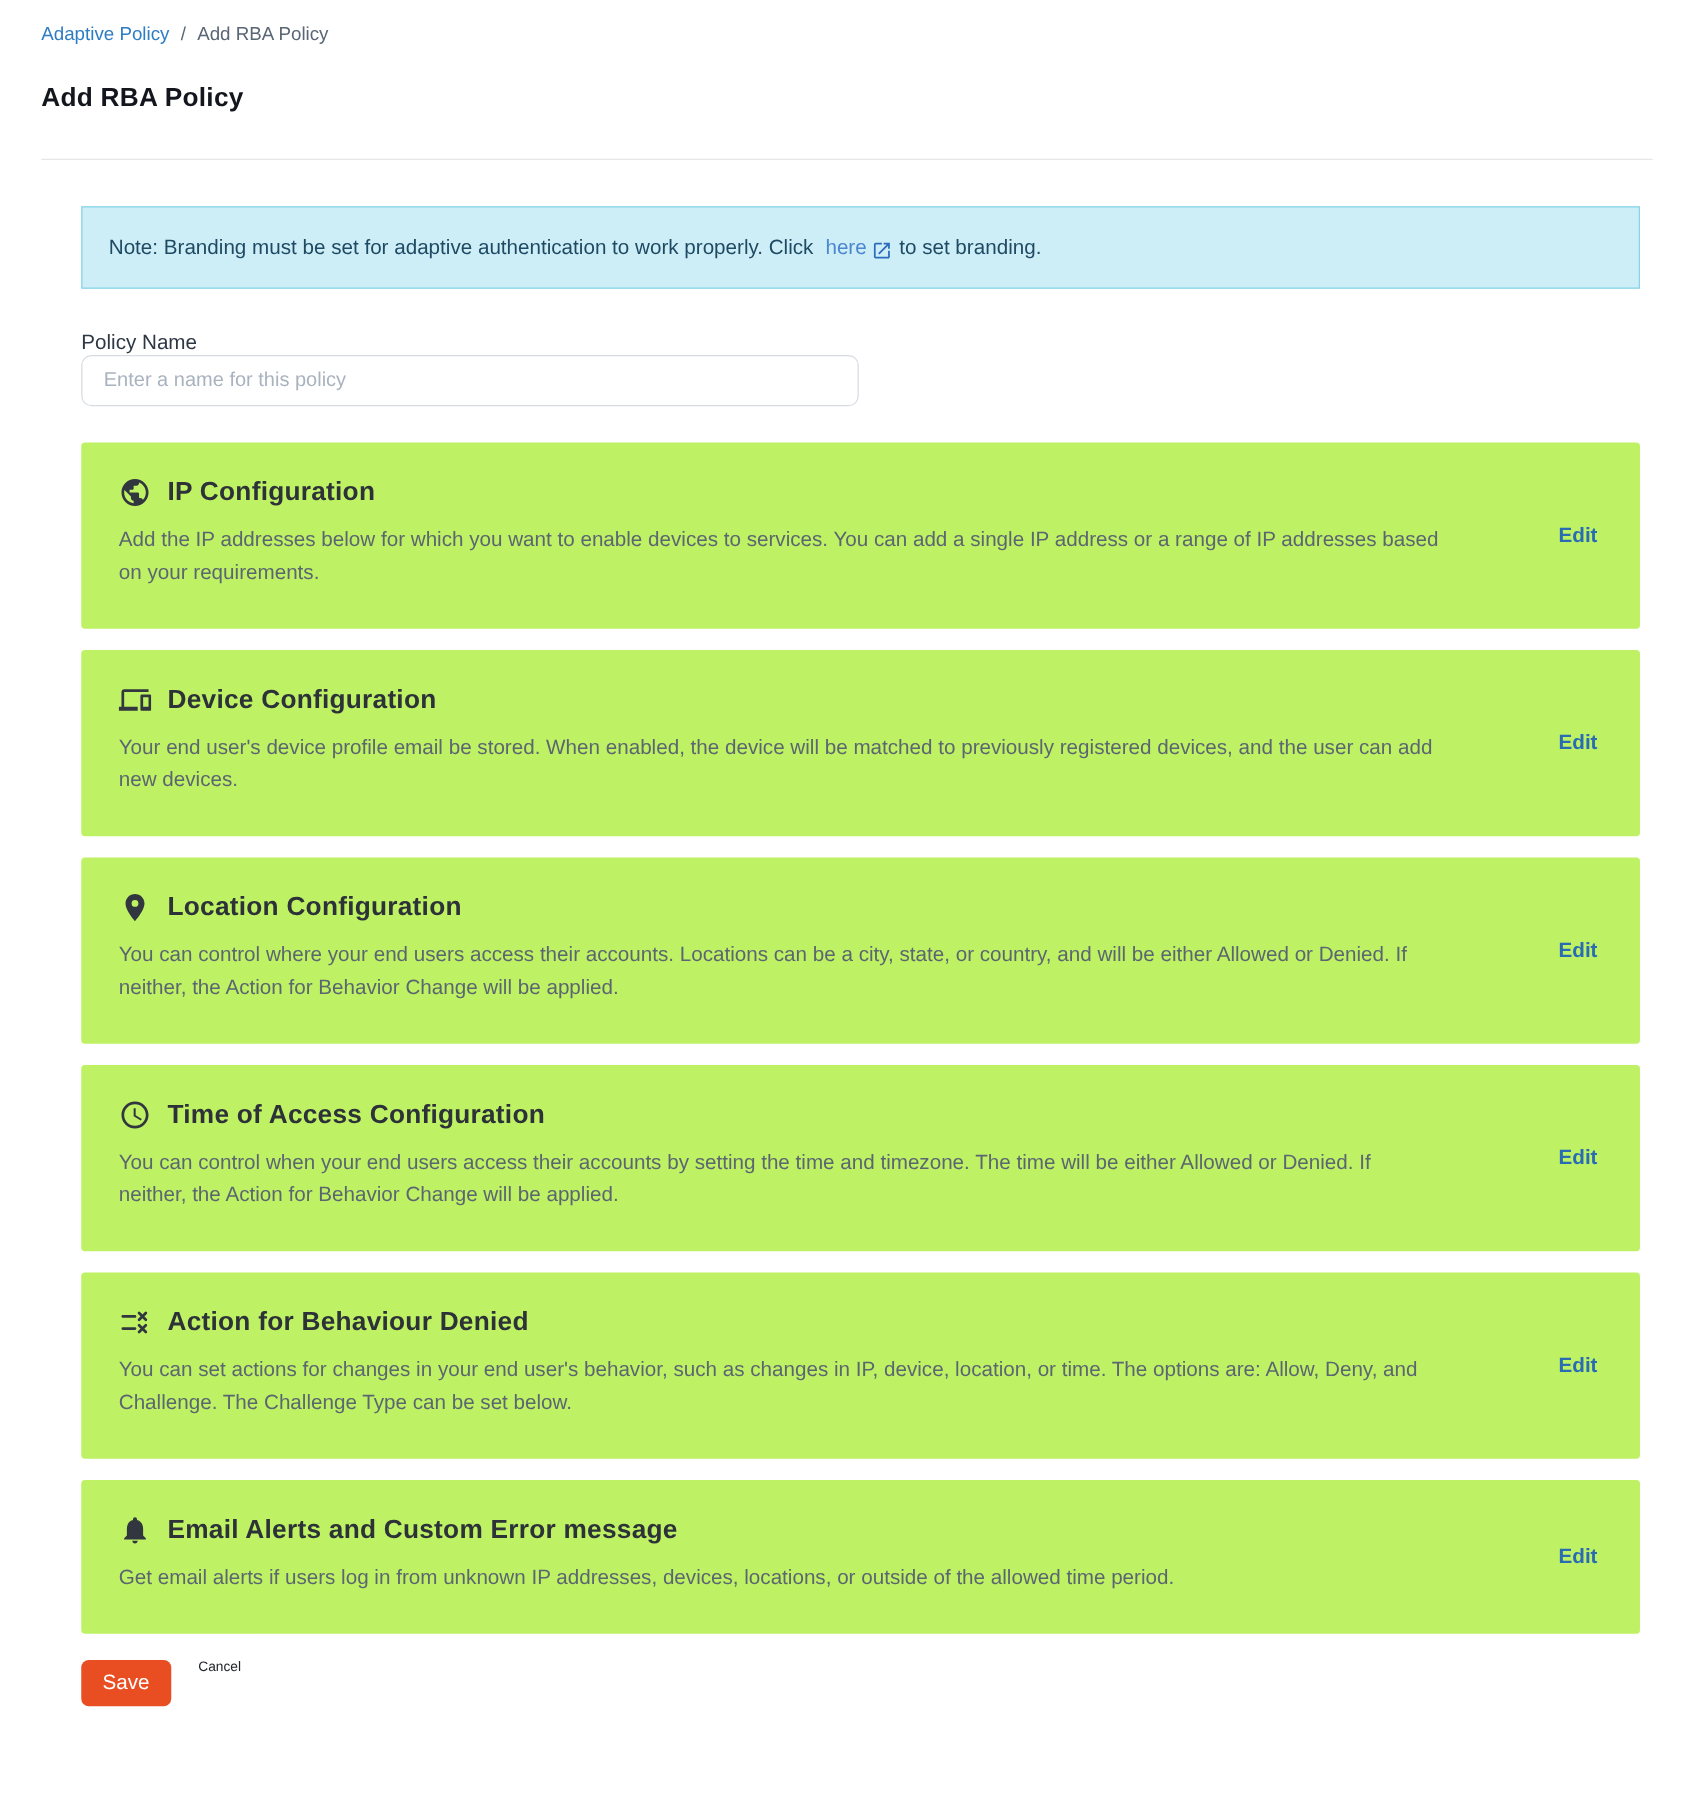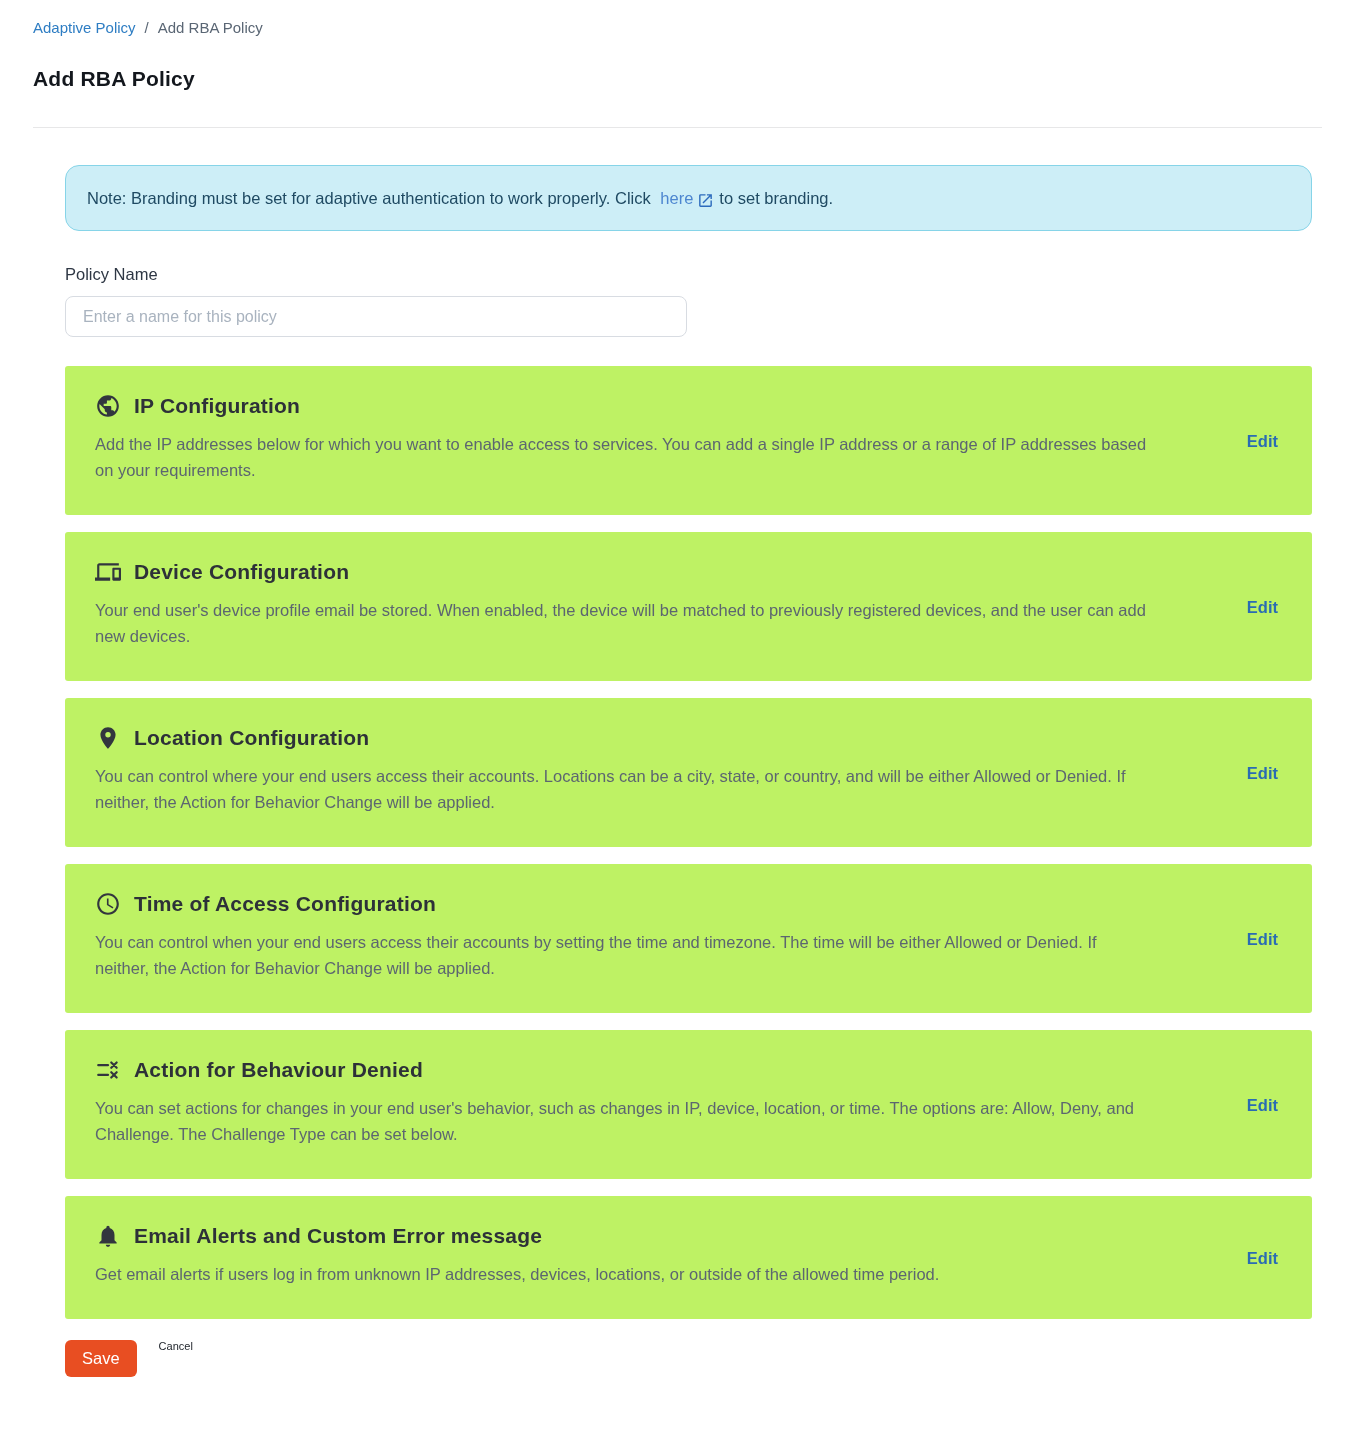--- a/index.html
+++ b/index.html
@@ -44,21 +44,21 @@
   }
 
   .inner { margin-left: 32px; margin-right: 10px; }
 
   
   .note-banner {
     margin-top: 37px;
     height: 66px;
     background: #cdeef7;
     border: 1px solid #86d4e8;
-    border-radius: 14px;
+    border-radius: 0;
     display: flex;
     align-items: center;
     padding: 0 21px;
     font-size: 16.5px;
     color: #1f4a63;
   }
   .note-banner .gap { white-space: pre; }
   .note-banner a.here-link {
     color: #4d86d0;
     text-decoration: none;
@@ -69,21 +69,20 @@
   .external-icon svg { width: 17px; height: 17px; fill: #2d6bbd; }
 
   
   .policy-label {
     display: block;
     margin-top: 34px;
     font-size: 16.5px;
     color: #2e3744;
   }
   .policy-input {
-    margin-top: 12px;
     width: 622px;
     height: 41px;
     border: 1px solid #d8dce2;
     border-radius: 8px;
     padding: 0 17px;
     font-size: 16px;
     font-family: "Liberation Sans", sans-serif;
     color: #2e3744;
     outline: none;
     display: block;
@@ -189,21 +188,21 @@
     <div class="sections" id="sections">
       <div class="section-card">
         <div class="section-head">
           <span class="section-icon">
               <svg viewBox="0 0 24 24" fill="currentColor">
                 <path d="M12 2C6.48 2 2 6.48 2 12s4.48 10 10 10 10-4.48 10-10S17.52 2 12 2zm-1 17.93c-3.95-.49-7-3.85-7-7.93 0-.62.08-1.21.21-1.79L9 15v1c0 1.1.9 2 2 2v1.93zm6.9-2.54c-.26-.81-1-1.39-1.9-1.39h-1v-3c0-.55-.45-1-1-1H8v-2h2c.55 0 1-.45 1-1V7h2c1.1 0 2-.9 2-2v-.41c2.93 1.19 5 4.06 5 7.41 0 2.08-.8 3.97-2.1 5.39z"></path>
               </svg>
             </span>
           <span class="section-title">IP Configuration</span>
         </div>
-        <div class="section-desc">Add the IP addresses below for which you want to enable access to services. You can add a single IP address or a range of IP addresses based on your requirements.</div>
+        <div class="section-desc">Add the IP addresses below for which you want to enable devices to services. You can add a single IP address or a range of IP addresses based on your requirements.</div>
         <a class="edit-link">Edit</a>
       </div>
 
       <div class="section-card">
         <div class="section-head">
           <span class="section-icon">
               <svg viewBox="0 0 24 24" fill="currentColor">
                 <path d="M4 6h18V4H4c-1.1 0-2 .9-2 2v11H0v3h14v-3H4V6zm19 2h-6c-.55 0-1 .45-1 1v10c0 .55.45 1 1 1h6c.55 0 1-.45 1-1V9c0-.55-.45-1-1-1zm-1 9h-4v-7h4v7z"></path>
               </svg>
             </span>

